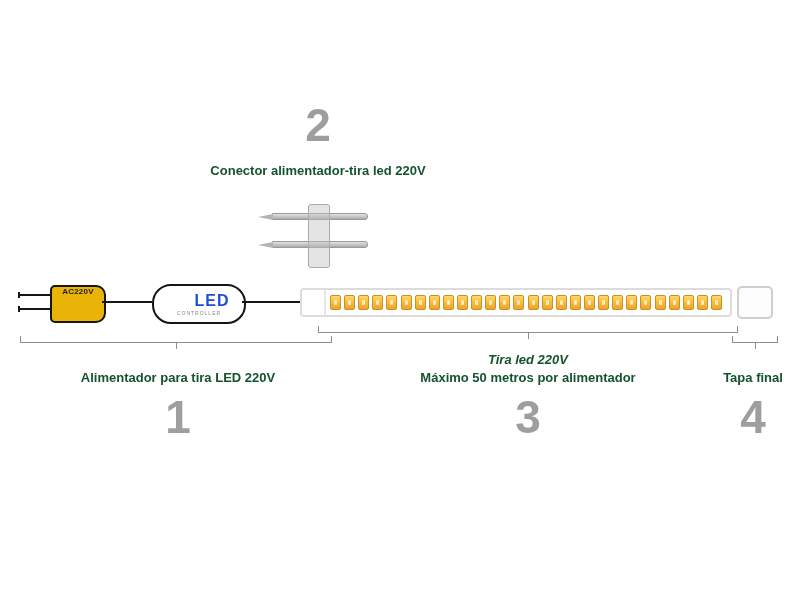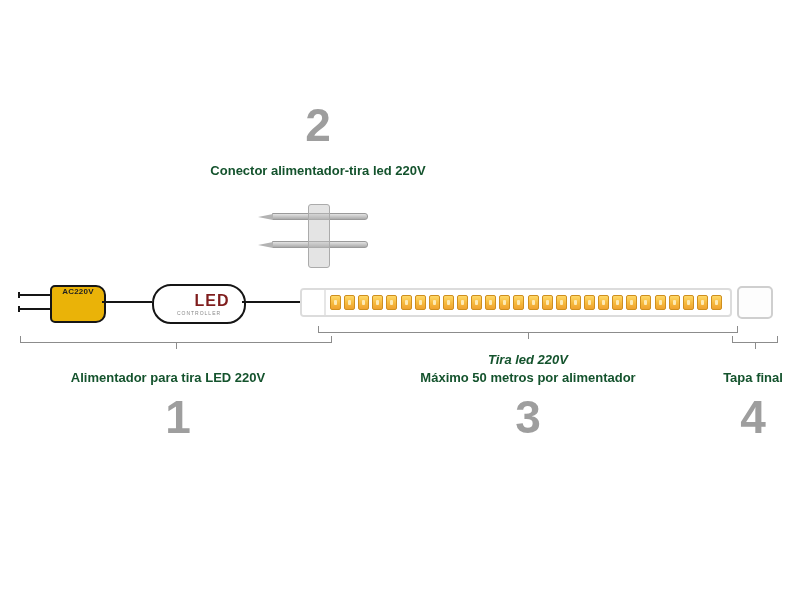--- a/index.html
+++ b/index.html
@@ -49,21 +49,21 @@
     position:absolute;left:50px;top:285px;width:52px;height:34px;
     background:#eab308;border:2px solid #151515;border-radius:5px 10px 10px 5px;
     display:flex;align-items:flex-start;justify-content:center;
   }
   .plug-body .plug-text{font-size:8px;font-weight:bold;color:#222;letter-spacing:0.2px;}
   .controller{
     position:absolute;left:152px;top:284px;width:90px;height:36px;
     background:#fff;border:2px solid #151515;border-radius:19px;
     display:flex;flex-direction:column;align-items:center;justify-content:center;
   }
-  .controller .ctrl-title{font-size:16px;font-weight:800;letter-spacing:1px;color:#7f1d1d;line-height:1;padding-left:26px;}
+  .controller .ctrl-title{font-size:16px;font-weight:800;letter-spacing:1px;color:#1d4ed8;line-height:1;padding-left:26px;}
   .controller .ctrl-sub{font-size:5px;color:#8a8a8a;letter-spacing:1px;margin-top:1px;}
   .wire{position:absolute;top:301px;height:2px;background:#151515;}
   
   .strip{
     position:absolute;left:300px;top:288px;width:432px;height:29px;
     background:#fff;border:2px solid #dcdcdc;border-radius:4px;box-sizing:border-box;
   }
   .strip-endblock{
     position:absolute;left:0;top:0;bottom:0;width:22px;background:#fff;
     border-right:2px solid #e6e6e6;border-radius:2px 0 0 2px;
@@ -152,21 +152,21 @@
   <div class="brace" style="left:20px;top:336px;width:312px;">
     <span class="tick"></span>
   </div>
   <div class="brace" style="left:318px;top:326px;width:420px;">
     <span class="tick"></span>
   </div>
   <div class="brace" style="left:732px;top:336px;width:46px;">
     <span class="tick"></span>
   </div>
 
-  <div class="label" style="left:18px;top:370px;width:300px;">Alimentador para tira LED 220V</div>
+  <div class="label" style="left:28px;top:370px;width:300px;">Alimentador para tira LED 220V</div>
   <div class="big-num" style="left:128px;top:394px;width:100px;">1</div>
 
   <div class="label" style="left:378px;top:352px;width:300px;font-style:italic;">Tira led 220V</div>
   <div class="label" style="left:378px;top:370px;width:300px;">Máximo 50 metros por alimentador</div>
   <div class="big-num" style="left:478px;top:394px;width:100px;">3</div>
 
   <div class="label" style="left:703px;top:370px;width:100px;">Tapa final</div>
   <div class="big-num" style="left:703px;top:394px;width:100px;">4</div>
 
 </div>

